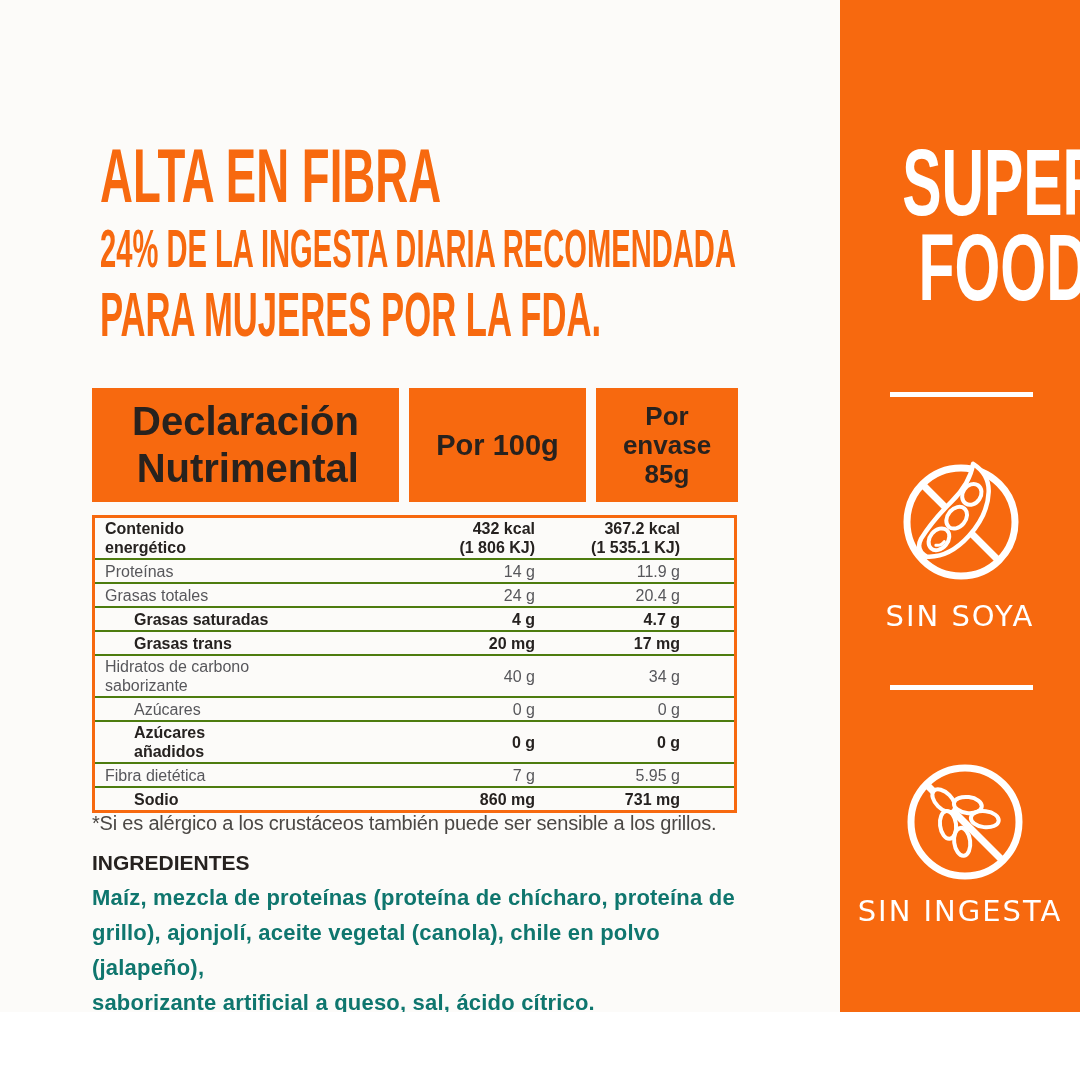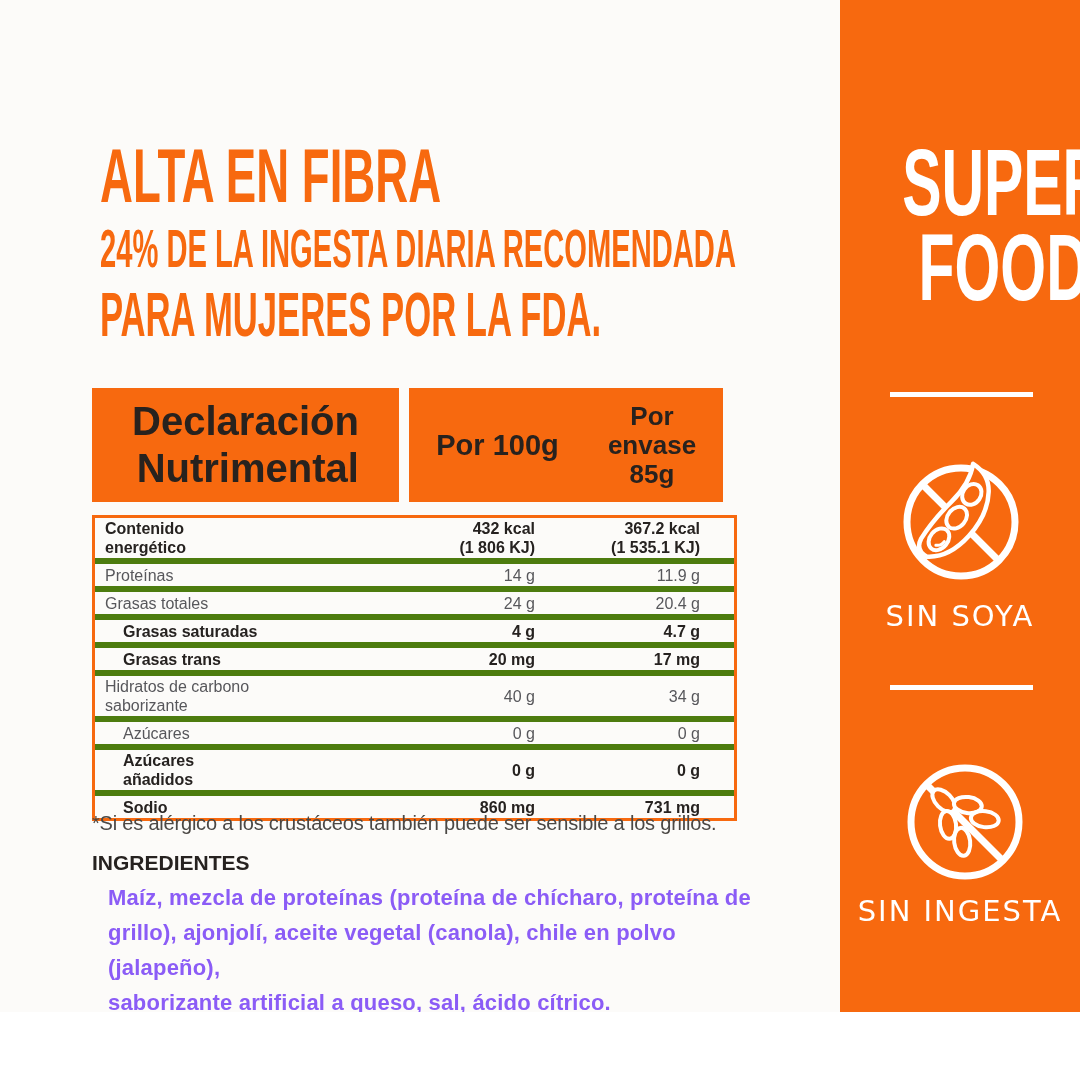--- a/index.html
+++ b/index.html
@@ -18,40 +18,40 @@
   .h-line2 .cond{ transform:scaleX(0.55); }
   .h-line3{ top:283px; font-size:63px; line-height:63px; }
   .h-line3 .cond{ transform:scaleX(0.55); }
 
   
   .hdr-box{ position:absolute; top:388px; height:114px; background:#F7690F;
             display:flex; align-items:center; justify-content:center; text-align:center;
             color:#28221E; font-weight:bold; }
   .hdr-title{ left:92px;  width:307px; font-size:40px; line-height:47px;text-align:right; }
   .hdr-col1 { left:409px; width:177px; font-size:29px; }
-  .hdr-col2 { left:581px; width:142px; font-size:26px; line-height:29px; white-space:pre-line; }
+  .hdr-col2 { left:596px; width:142px; font-size:26px; line-height:29px; white-space:pre-line; }
 
   
   .ntable{ position:absolute; left:92px; top:515px; width:645px;
            border:3px solid #F7690F; box-sizing:border-box; }
   .nrow{ display:grid; grid-template-columns:1fr 177px 151px; align-items:center;
-         border-bottom:6px solid #4d7c0f; padding:1px 0; min-height:20px;
+         border-bottom:2px solid #4d7c0f; padding:1px 0; min-height:20px;
          font-size:16px; line-height:19px; color:#57575B; }
   .nrow:last-child{ border-bottom:none; }
   .nrow .lbl{ padding-left:10px; white-space:pre-line; }
-  .nrow.indent .lbl{ padding-left:28px; }
+  .nrow.indent .lbl{ padding-left:39px; }
   .nrow .v1{ text-align:right; padding-right:48px; white-space:pre-line; }
-  .nrow .v2{ text-align:right; padding-right:34px; white-space:pre-line; }
+  .nrow .v2{ text-align:right; padding-right:54px; white-space:pre-line; }
   .nrow.bold{ font-weight:bold; color:#262220; }
 
   
   .footnote{ position:absolute; left:92px; top:812px; font-size:20px; letter-spacing:-0.2px; color:#4B4845; }
   .ing-head{ position:absolute; left:92px; top:851px; font-size:21px; font-weight:bold; color:#262220; }
-  .ing-text{ position:absolute; left:108px; top:880px; width:680px; font-size:22px;
-             line-height:35px; font-weight:bold; letter-spacing:0.2px; color:#8b5cf6; }
+  .ing-text{ position:absolute; left:92px; top:880px; width:680px; font-size:22px;
+             line-height:35px; font-weight:bold; letter-spacing:0.2px; color:#0f766e; }
   .ing-text span{ display:block; }
 
   
   .sidebar{ position:absolute; left:840px; top:0; width:240px; height:1080px; background:#F7690F; }
   .sb-title{ position:absolute; top:140px; left:0; width:240px; text-align:center;
              color:#FFFFFF; font-size:95px; line-height:85px; font-weight:bold; }
   .sb-title .cond{ transform:scaleX(0.62); transform-origin:center top; }
   .sb-divider{ position:absolute; left:50px; width:143px; height:5px; background:#FFFFFF; }
   .div1{ top:392px; } .div2{ top:685px; }
   .sb-icon{ position:absolute; }
@@ -130,20 +130,25 @@
         <span class="lbl">Azúcares</span>
         <span class="v1">0 g</span>
         <span class="v2">0 g</span>
       </div>
       <div class="nrow bold indent">
         <span class="lbl">Azúcares
 añadidos</span>
         <span class="v1">0 g</span>
         <span class="v2">0 g</span>
       </div>
+      <div class="nrow">
+        <span class="lbl">Fibra dietética</span>
+        <span class="v1">7 g</span>
+        <span class="v2">5.95 g</span>
+      </div>
       <div class="nrow bold indent">
         <span class="lbl">Sodio</span>
         <span class="v1">860 mg</span>
         <span class="v2">731 mg</span>
       </div>
     </div>
 
     <div class="footnote">*Si es alérgico a los crustáceos también puede ser sensible a los grillos.</div>
 
     <div class="ing-head">INGREDIENTES</div>

